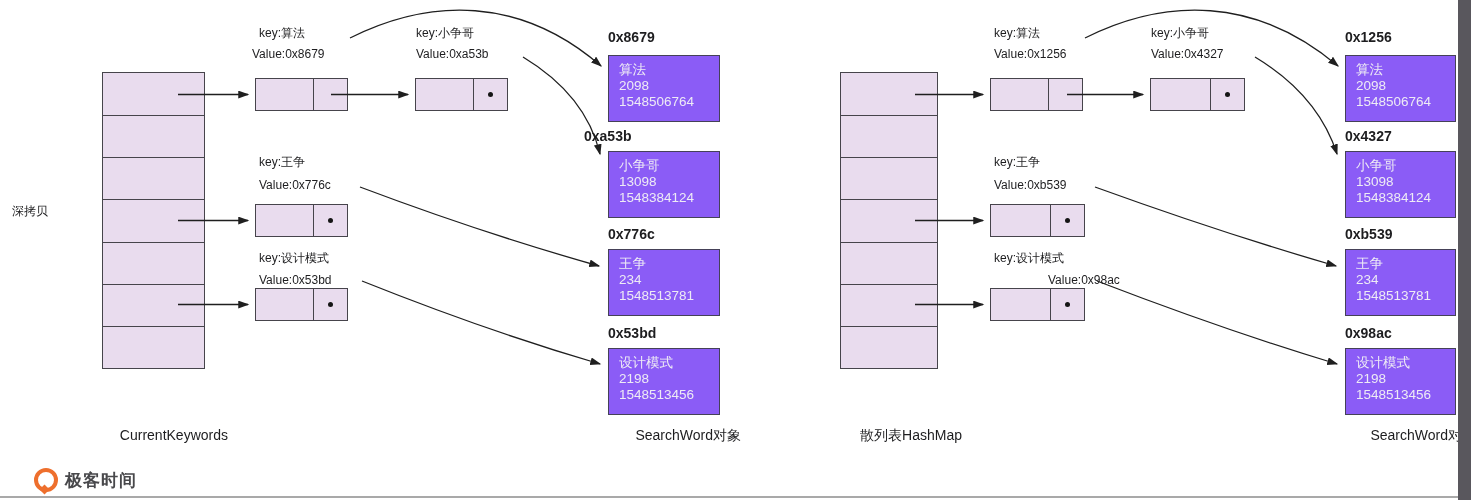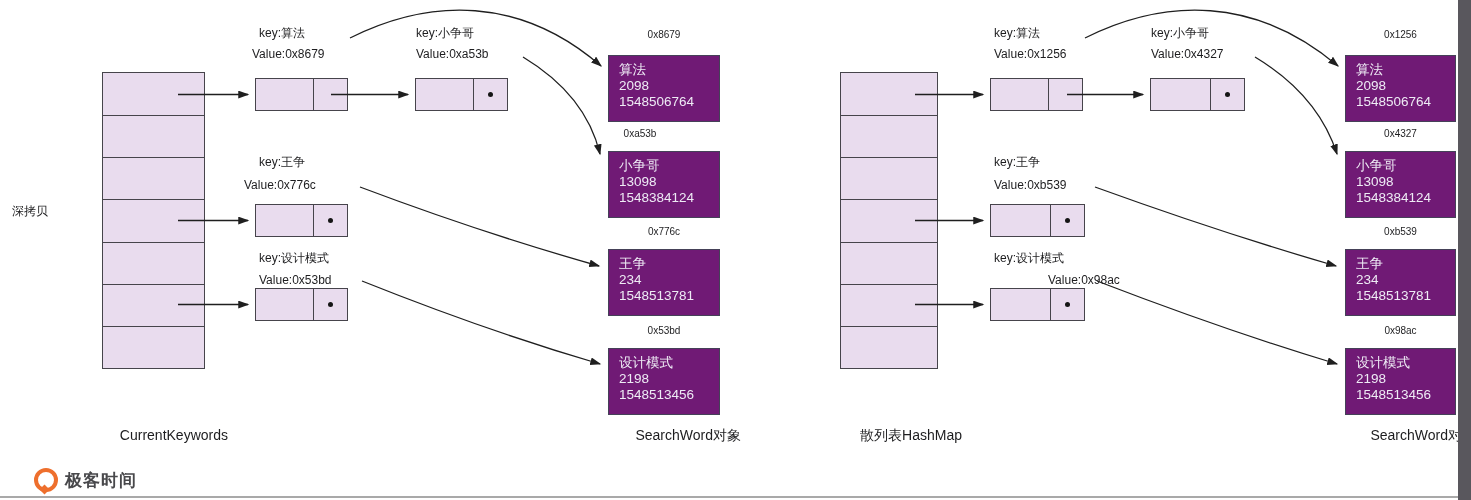--- a/index.html
+++ b/index.html
@@ -20,24 +20,24 @@
   .pnode{
     position:absolute;top:78px;height:33px;z-index:2;display:flex;
     border:1.4px solid #46444b;background:#e9dcee;box-sizing:border-box;
   }
   .pcell-l{flex:1;}
   .pcell-r{width:33px;border-left:1.4px solid #46444b;position:relative;}
   .dot{
     position:absolute;left:50%;top:50%;width:5px;height:5px;margin:-2.5px 0 0 -2.5px;
     border-radius:50%;background:#151515;
   }
-  .addr{position:absolute;font-size:10px;text-align:center;z-index:3;white-space:nowrap;}
+  .addr{position:absolute;font-size:14px;z-index:3;white-space:nowrap;font-weight:bold;}
   .obox{
     position:absolute;height:67px;z-index:2;box-sizing:border-box;
-    background:#701a75;border:1.6px solid #454158;color:#eeebf5;
+    background:#8b5cf6;border:1.6px solid #454158;color:#eeebf5;
     font-size:13.5px;line-height:16.2px;padding:6px 0 0 10px;white-space:nowrap;
   }
   .caption{position:absolute;top:427px;width:150px;text-align:right;font-size:14px;z-index:3;white-space:nowrap;}
   .footer-line{position:absolute;left:0;top:496px;width:1458px;height:1.5px;background:#a9a9a9;}
   .side-strip{position:absolute;left:1458px;top:0;width:13px;height:500px;background:#59575d;z-index:6;}
   .logo{position:absolute;left:34px;top:468px;display:flex;align-items:center;z-index:3;}
   .logo-icon{position:relative;width:16px;height:16px;border:4.5px solid #ee6f2d;border-radius:50%;}
   .logo-icon::after{
     content:"";position:absolute;left:3px;top:14px;width:7px;height:7px;
     background:#ee6f2d;transform:rotate(45deg);
@@ -89,21 +89,21 @@
     <div class="hrow"></div>
     <div class="hrow"></div>
     <div class="hrow"></div>
   </div>
 
   <div class="lbl" style="left:259px;top:25px">key:算法</div>
   <div class="lbl" style="left:252px;top:46px">Value:0x8679</div>
   <div class="lbl" style="left:416px;top:25px">key:小争哥</div>
   <div class="lbl" style="left:416px;top:46px">Value:0xa53b</div>
   <div class="lbl" style="left:259px;top:154px">key:王争</div>
-  <div class="lbl" style="left:244px;top:177px">Value:0x776c</div>
+  <div class="lbl" style="left:259px;top:177px">Value:0x776c</div>
   <div class="lbl" style="left:259px;top:250px">key:设计模式</div>
   <div class="lbl" style="left:259px;top:272px">Value:0x53bd</div>
 
   <div class="pnode" style="left:255px;top:78px;width:93px">
     <div class="pcell-l"></div>
     <div class="pcell-r"></div>
   </div>
   <div class="pnode" style="left:415px;top:78px;width:93px">
     <div class="pcell-l"></div>
     <div class="pcell-r">

